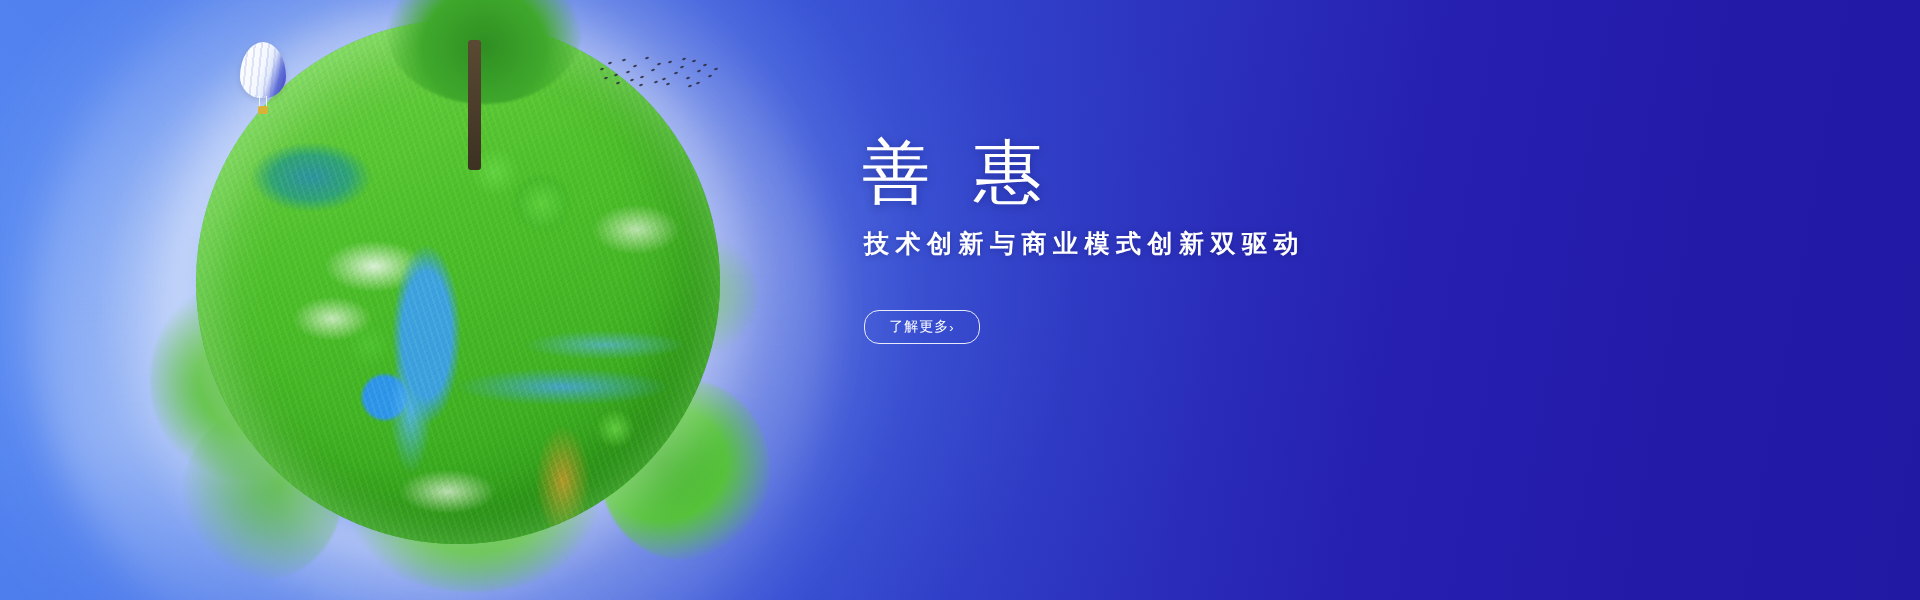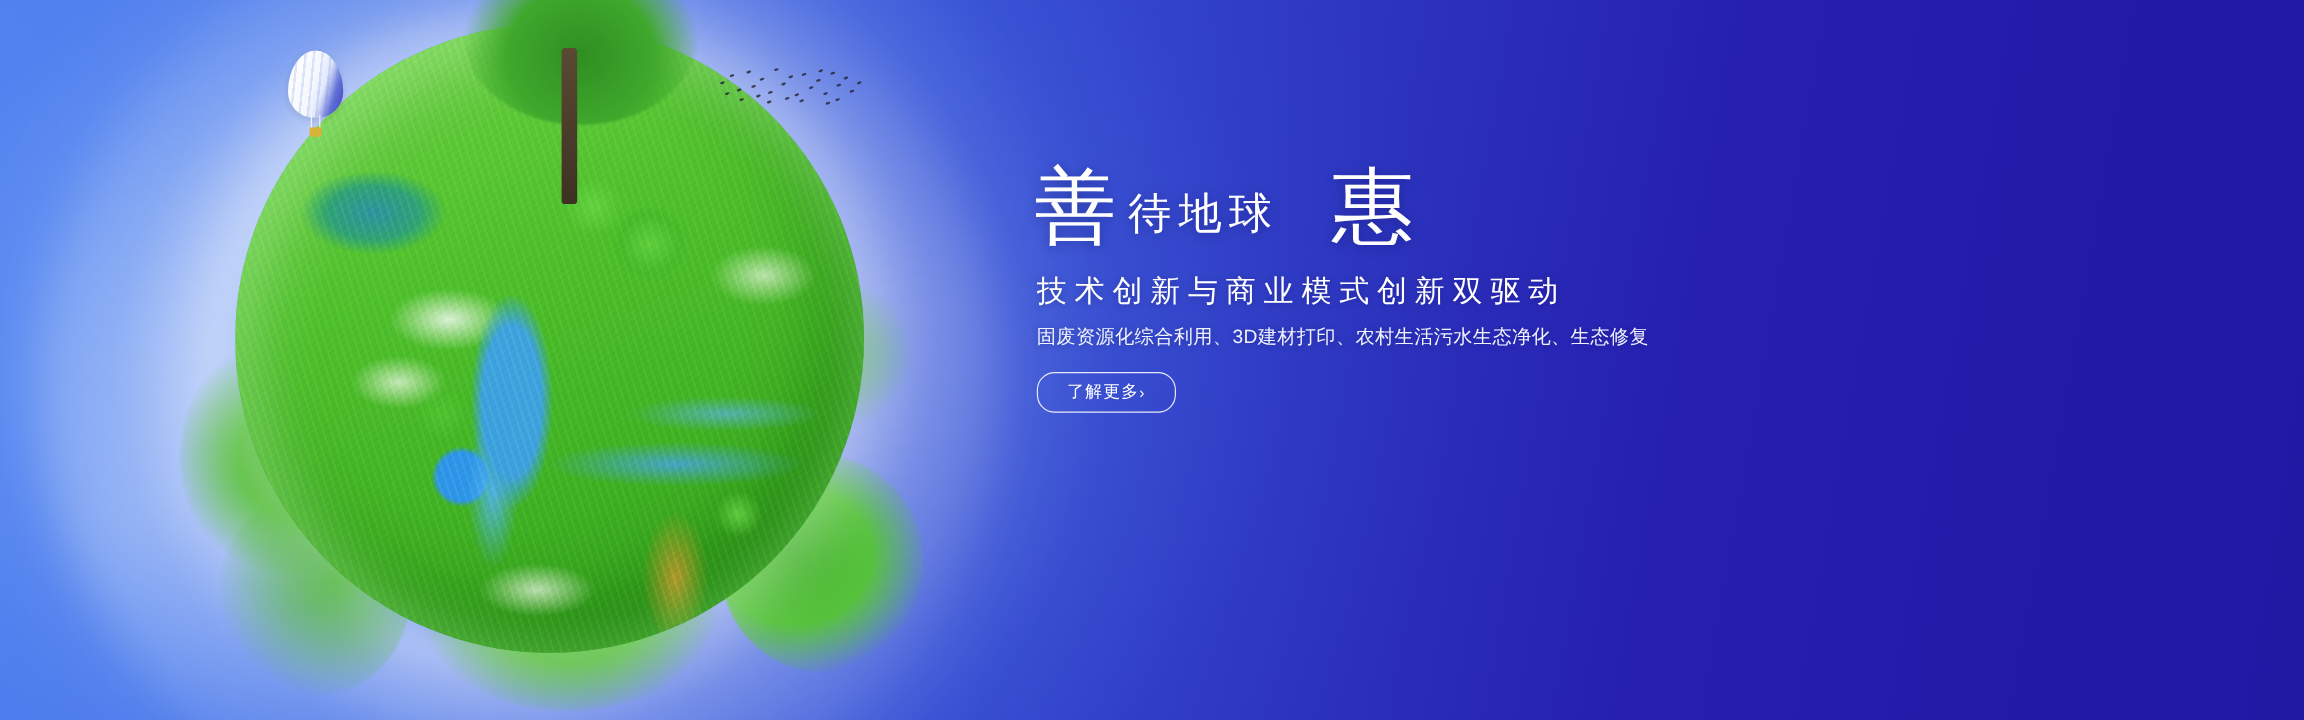--- a/index.html
+++ b/index.html
@@ -175,21 +175,21 @@
   }
   .hl-small {
     font-size:36px; line-height:1; font-weight:400;
     letter-spacing:6px; padding-left:10px; transform:translateY(-6px);
   }
   .hl-gap { width:44px; }
 
   .subtitle {
     position:absolute; left:2px; top:228px;
     font-size:25px; line-height:1.2; color:#ffffff;
-    letter-spacing:6.5px; white-space:nowrap; font-weight:400;
+    letter-spacing:6.5px; white-space:nowrap; font-weight:700;
     text-shadow:0 1px 6px rgba(10,10,70,0.30);
   }
 
   .desc {
     position:absolute; left:2px; top:272px;
     font-size:16px; line-height:1.3; color:#f0f3ff;
     letter-spacing:0.3px; white-space:nowrap; font-weight:400;
     text-shadow:0 1px 5px rgba(10,10,70,0.28);
   }
 
@@ -268,27 +268,25 @@
       <i style="left: 34px; top: 27px;"></i>
       <i style="left: 58px; top: 29px;"></i>
       <i style="left: 86px; top: 6px;"></i>
       <i style="left: 100px; top: 30px;"></i>
     </div>
 
   <div class="content">
 
     <div class="headline">
       <span class="hl-big">善</span>
-      <span class="hl-small">待地球</span>
       <span class="hl-gap"></span>
       <span class="hl-big">惠</span>
     </div>
 
     <div class="subtitle">技术创新与商业模式创新双驱动</div>
-    <div class="desc">固废资源化综合利用、3D建材打印、农村生活污水生态净化、生态修复</div>
 
     <div class="cta">
       <span>了解更多</span>
       <span class="chev">›</span>
     </div>
 
   </div>
 </div>
 
 </body></html>

